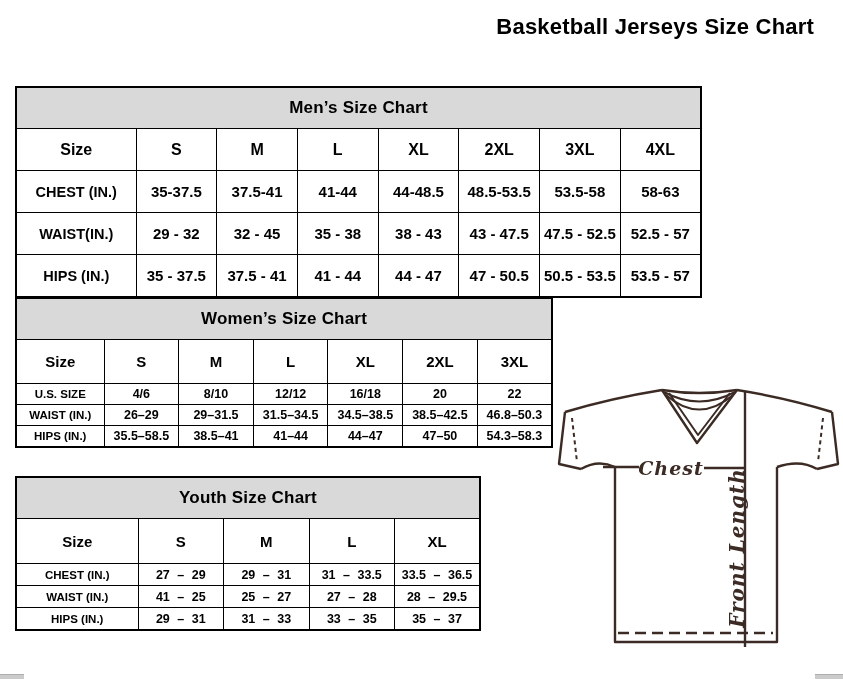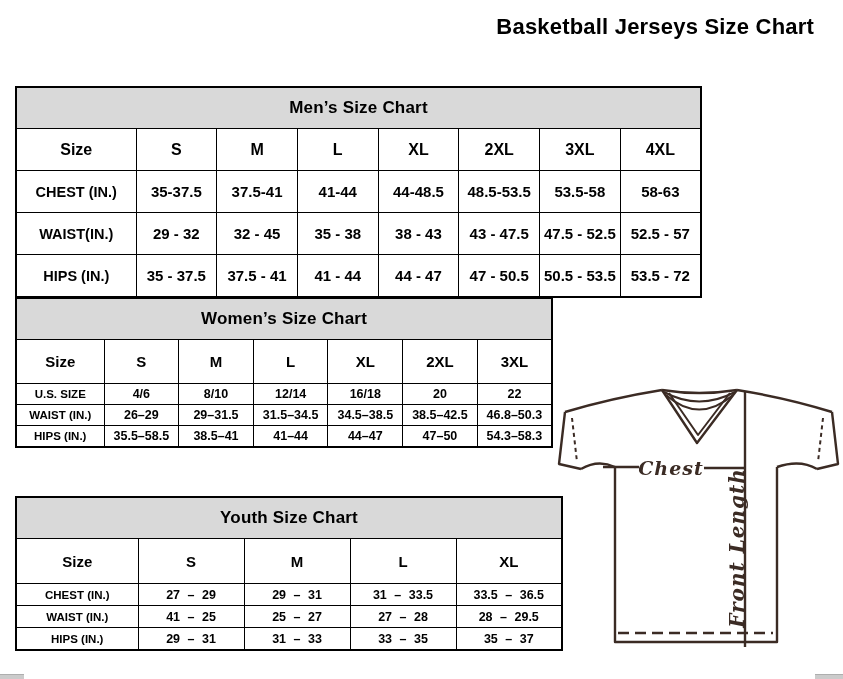--- a/index.html
+++ b/index.html
@@ -30,21 +30,21 @@
   #mens .data-row td{height:41px;font-size:15px;}
   #mens .data-row td.row-label{font-size:14.5px;}
   
   #womens{left:15px;top:297px;width:538px;}
   #womens col.label-col{width:88px;}
   #womens .band-row td{height:40px;margin-top:24px;}
   #womens .size-row td{height:43px;font-size:15px;}
   #womens .data-row td{height:20px;font-size:12.5px;margin-top:48px;}
   #womens .data-row td.row-label{font-size:11.5px;}
   
-  #youth{left:15px;top:496px;width:548px;}
+  #youth{left:15px;top:476px;width:466px;}
   #youth col.label-col{width:122px;}
   #youth .band-row td{height:40px;}
   #youth .size-row td{height:44px;font-size:15px;}
   #youth .data-row td{height:21px;font-size:12.5px;word-spacing:4px;}
   #youth .data-row td.row-label{font-size:11.5px;word-spacing:0;}
   
   .jersey{
     position:absolute;left:552px;top:382px;width:292px;height:272px;
     color:var(--diagram-line,#3b2b24);
   }
@@ -112,21 +112,21 @@
         <td>52.5 - 57</td>
       </tr>
       <tr class="data-row">
         <td class="row-label">HIPS (IN.)</td>
         <td>35 - 37.5</td>
         <td>37.5 - 41</td>
         <td>41 - 44</td>
         <td>44 - 47</td>
         <td>47 - 50.5</td>
         <td>50.5 - 53.5</td>
-        <td>53.5 - 72</td>
+        <td>53.5 - 57</td>
       </tr>
     </tbody>
   </table>
 
 <table id="womens" class="size-table">
     <colgroup>
       <col class="label-col">
       <col>
       <col>
       <col>
@@ -144,21 +144,21 @@
         <td>M</td>
         <td>L</td>
         <td>XL</td>
         <td>2XL</td>
         <td>3XL</td>
       </tr>
       <tr class="data-row">
         <td class="row-label">U.S. SIZE</td>
         <td>4/6</td>
         <td>8/10</td>
-        <td>12/14</td>
+        <td>12/12</td>
         <td>16/18</td>
         <td>20</td>
         <td>22</td>
       </tr>
       <tr class="data-row">
         <td class="row-label">WAIST (IN.)</td>
         <td>26–29</td>
         <td>29–31.5</td>
         <td>31.5–34.5</td>
         <td>34.5–38.5</td>

